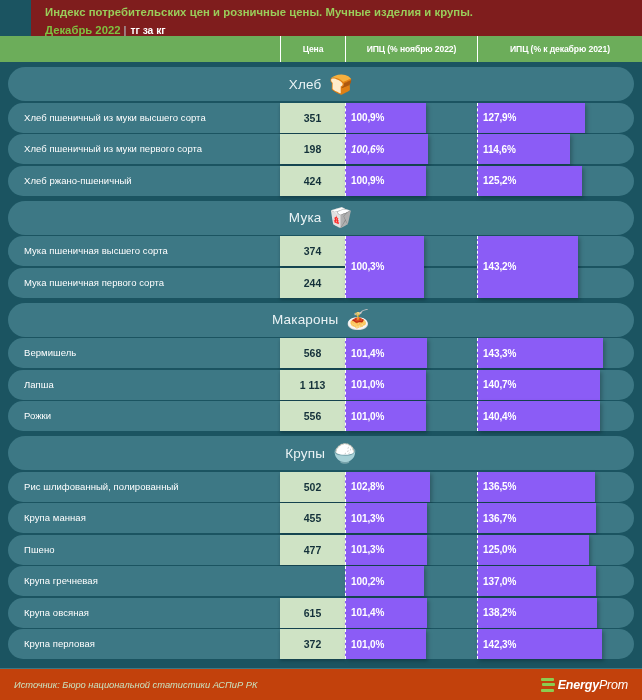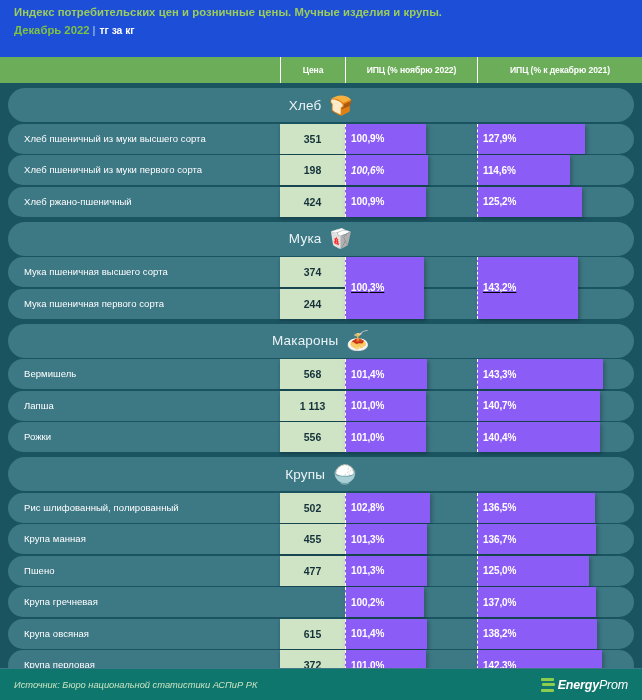--- a/index.html
+++ b/index.html
@@ -6,21 +6,21 @@
   body{
     width:642px;height:700px;overflow:hidden;
     background:#1b5461;
     font-family:"Liberation Sans","DejaVu Sans",sans-serif;
     -webkit-font-smoothing:antialiased;
   }
   .infographic{position:relative;width:642px;height:700px;background:#1b5461;}
 
   
   .titlebar{
-    height:57px;background:#1d4ed8;padding:5px 0 0 14px;box-sizing:border-box;
+    height:36px;background:#7f1d1d;padding:5px 0 0 14px;box-sizing:border-box;margin-left:31px;
   }
   .title-main{
     color:#9acd5a;font-size:11.3px;font-weight:bold;letter-spacing:.05px;
     line-height:15px;white-space:nowrap;
   }
   .title-sub{
     margin-top:3px;line-height:14px;white-space:nowrap;
     font-size:11.3px;font-weight:bold;
   }
   .title-period{color:#7fc241;}
@@ -84,26 +84,26 @@
     color:#ffffff;font-size:10px;font-weight:bold;
     margin-left:5px;white-space:nowrap;letter-spacing:-.1px;
   }
 
   
   .merged{position:relative;height:61.5px;margin-top:1.5px;}
   .merged .row-pill{height:30px;}
   .merged .row-pill.second{top:31.5px;}
   .merged .row-name.second{top:31.5px;}
   .merged .cell-price.second{top:31.5px;}
-  .merged .bar{height:61.5px;text-decoration:underline;}
+  .merged .bar{height:61.5px;}
 
   
   .footer{
     position:absolute;left:0;bottom:0;width:642px;height:32px;
-    background:#0f766e;border-top:1px solid #3d7885;
+    background:#c2410c;border-top:1px solid #3d7885;
     display:flex;align-items:center;justify-content:space-between;
     padding:0 14px;box-sizing:border-box;
   }
   .src{color:#c9e3c0;font-size:9.3px;font-style:italic;}
   .logo{display:flex;align-items:center;}
   .logo-mark{
     width:13px;height:14px;margin-right:4px;position:relative;
     display:inline-block;
   }
   .logo-mark span{

